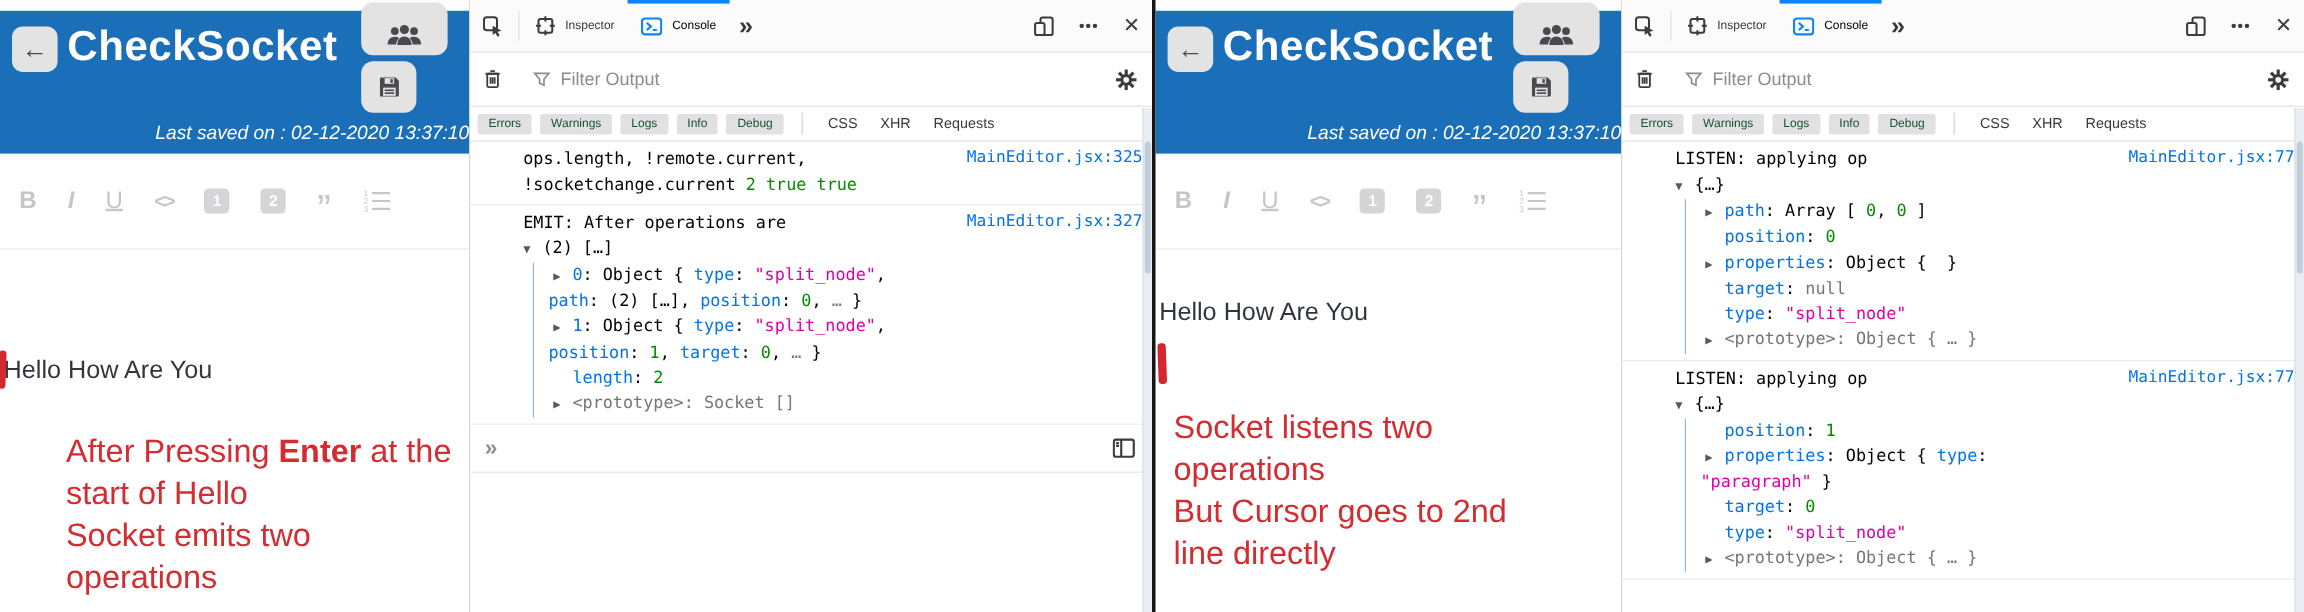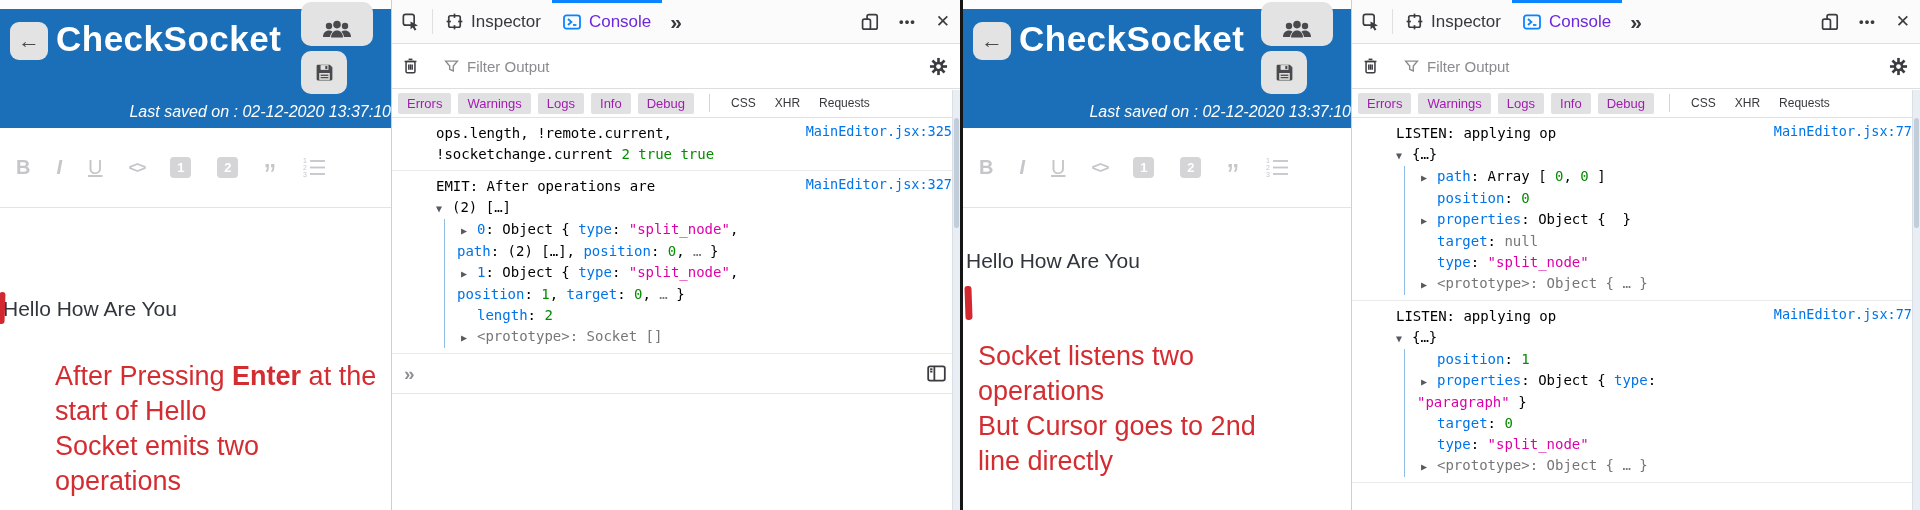--- a/index.html
+++ b/index.html
@@ -47,38 +47,38 @@
 
   
   .devtools { position:absolute; top:0; height:510px; background:#fff; overflow:hidden; }
   #dt-left  { left:392px; width:568px; }
   #dt-right { left:1352px; width:568px; }
 
   .dt-tabs { height:44px; display:flex; align-items:stretch; background:#fbfbfc; border-bottom:1px solid #dededf; }
   .dt-iconbtn { border:none; background:transparent; color:#3b3b40; display:flex; align-items:center;
                 justify-content:center; padding:0 10px; cursor:pointer; font-size:15px; }
   .vsep { width:1px; background:#e0e0e2; margin:9px 2px; }
-  .dt-tab { position:relative; display:flex; align-items:center; gap:8px; padding:0 11px; font-size:17px;
+  .dt-tab { position:relative; display:flex; align-items:center; gap:8px; padding:0 11px; font-size:10px;
             color:#38383d; cursor:pointer; }
-  .dt-tab.active { color:#6d28d9; }
+  .dt-tab.active { color:#000000; }
   .dt-tab.active::before { content:""; position:absolute; top:0; left:0; right:0; height:3px; background:#0a84ff; }
   .more-tabs { display:flex; align-items:center; font-size:21px; font-weight:bold; color:#38383d;
                padding:0 8px; cursor:pointer; }
   .flex-sp { flex:1; }
   .dt-iconbtn.close { font-size:17px; }
   .dt-iconbtn.dots { font-size:13px; letter-spacing:1px; font-weight:bold; }
 
   .dt-filterrow { height:45px; display:flex; align-items:center; background:#fff; border-bottom:1px solid #dededf; }
   .funnel { margin-left:10px; display:flex; align-items:center; }
   .filter-ph { color:#8b8b90; font-size:15px; margin-left:8px; cursor:text; }
   .gear { margin-right:12px; display:flex; align-items:center; cursor:pointer; }
 
   .dt-chips { height:29px; display:flex; align-items:center; gap:7px; padding-left:6px;
               background:#fff; border-bottom:1px solid #e2e2e4; }
-  .chip { background:#e1e1e4; color:#a21caf; border:none; border-radius:2px; font-size:13px;
+  .chip { background:#e1e1e4; color:#14532d; border:none; border-radius:2px; font-size:10px;
           padding:3px 9px; cursor:pointer; font-family:"Liberation Sans",sans-serif; }
   .cat { color:#38383d; font-size:12px; padding:3px 6px; cursor:pointer; }
   .chips-sep { width:1px; height:18px; background:#d4d4d7; margin:0 8px; }
 
   
   .console-out { font-family:"DejaVu Sans Mono","Liberation Mono",monospace; font-size:14px; color:#34343c; }
   .log-row { position:relative; padding:5px 8px 5px 44px; border-bottom:1px solid #ebebed; }
   .src-link { position:absolute; top:5px; right:8px; color:#0074e8; font-size:13.5px; cursor:pointer; text-decoration:none; }
   .cline { white-space:pre; line-height:21px; }
   .tk.plain { color:#000000; }

